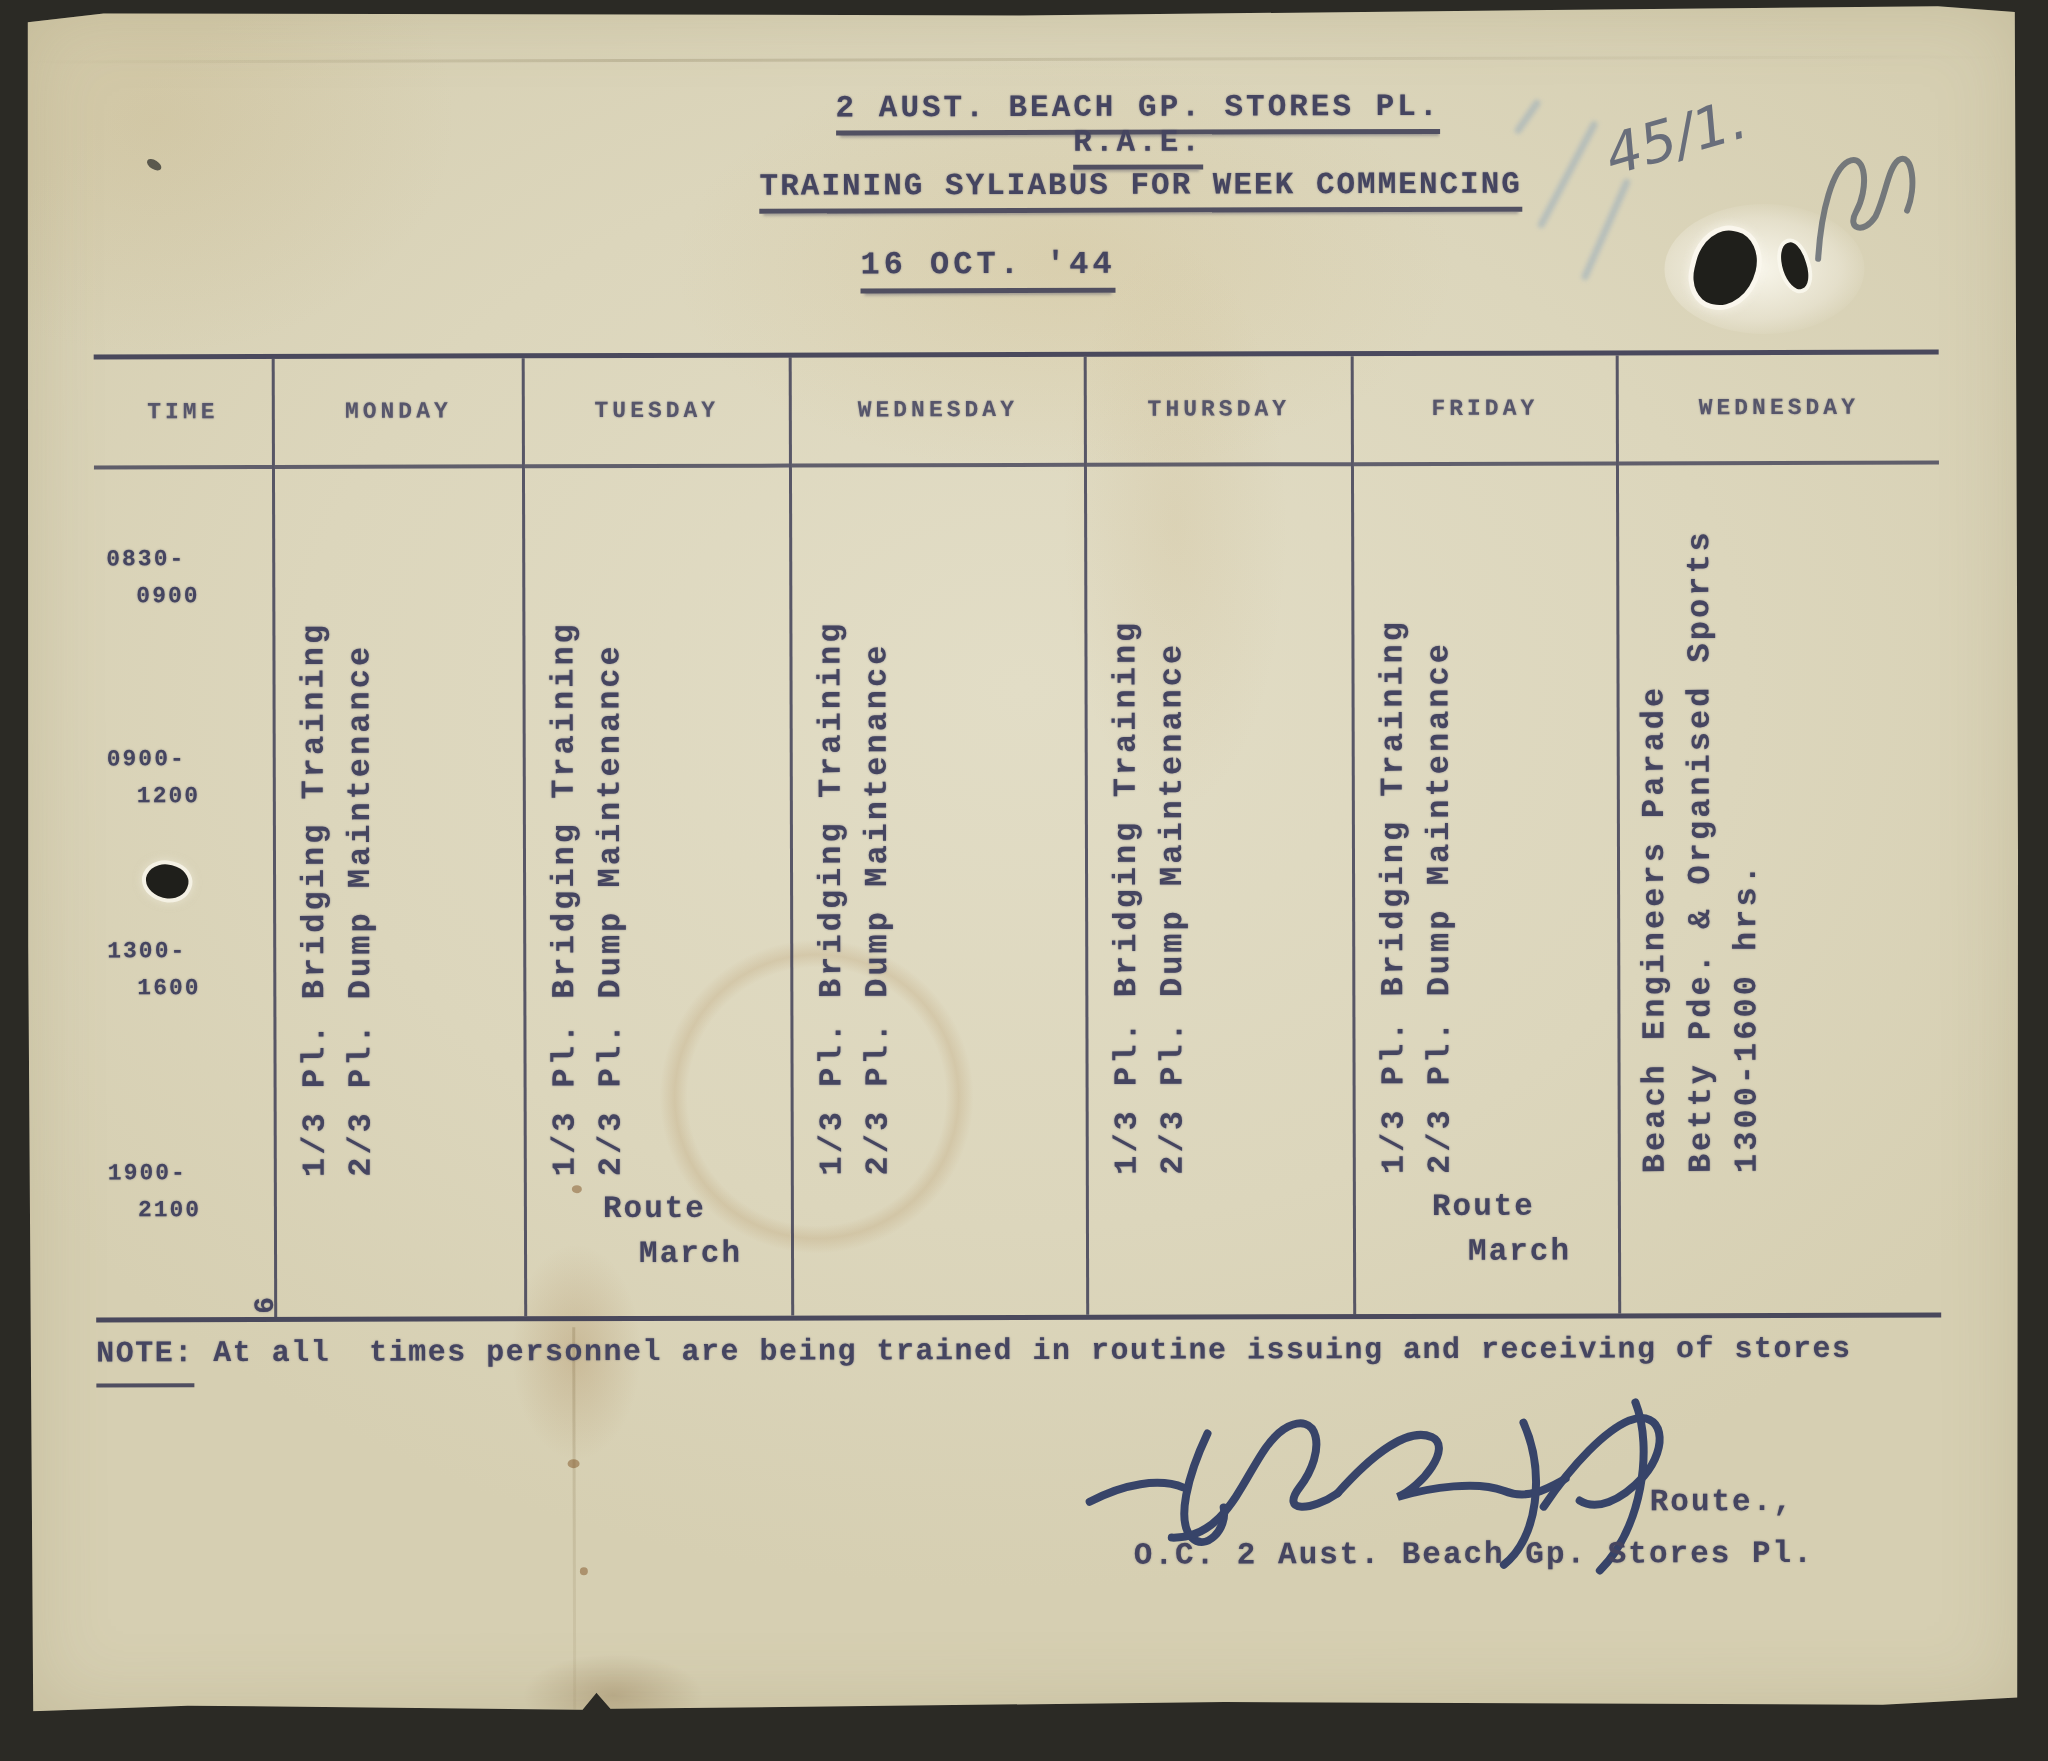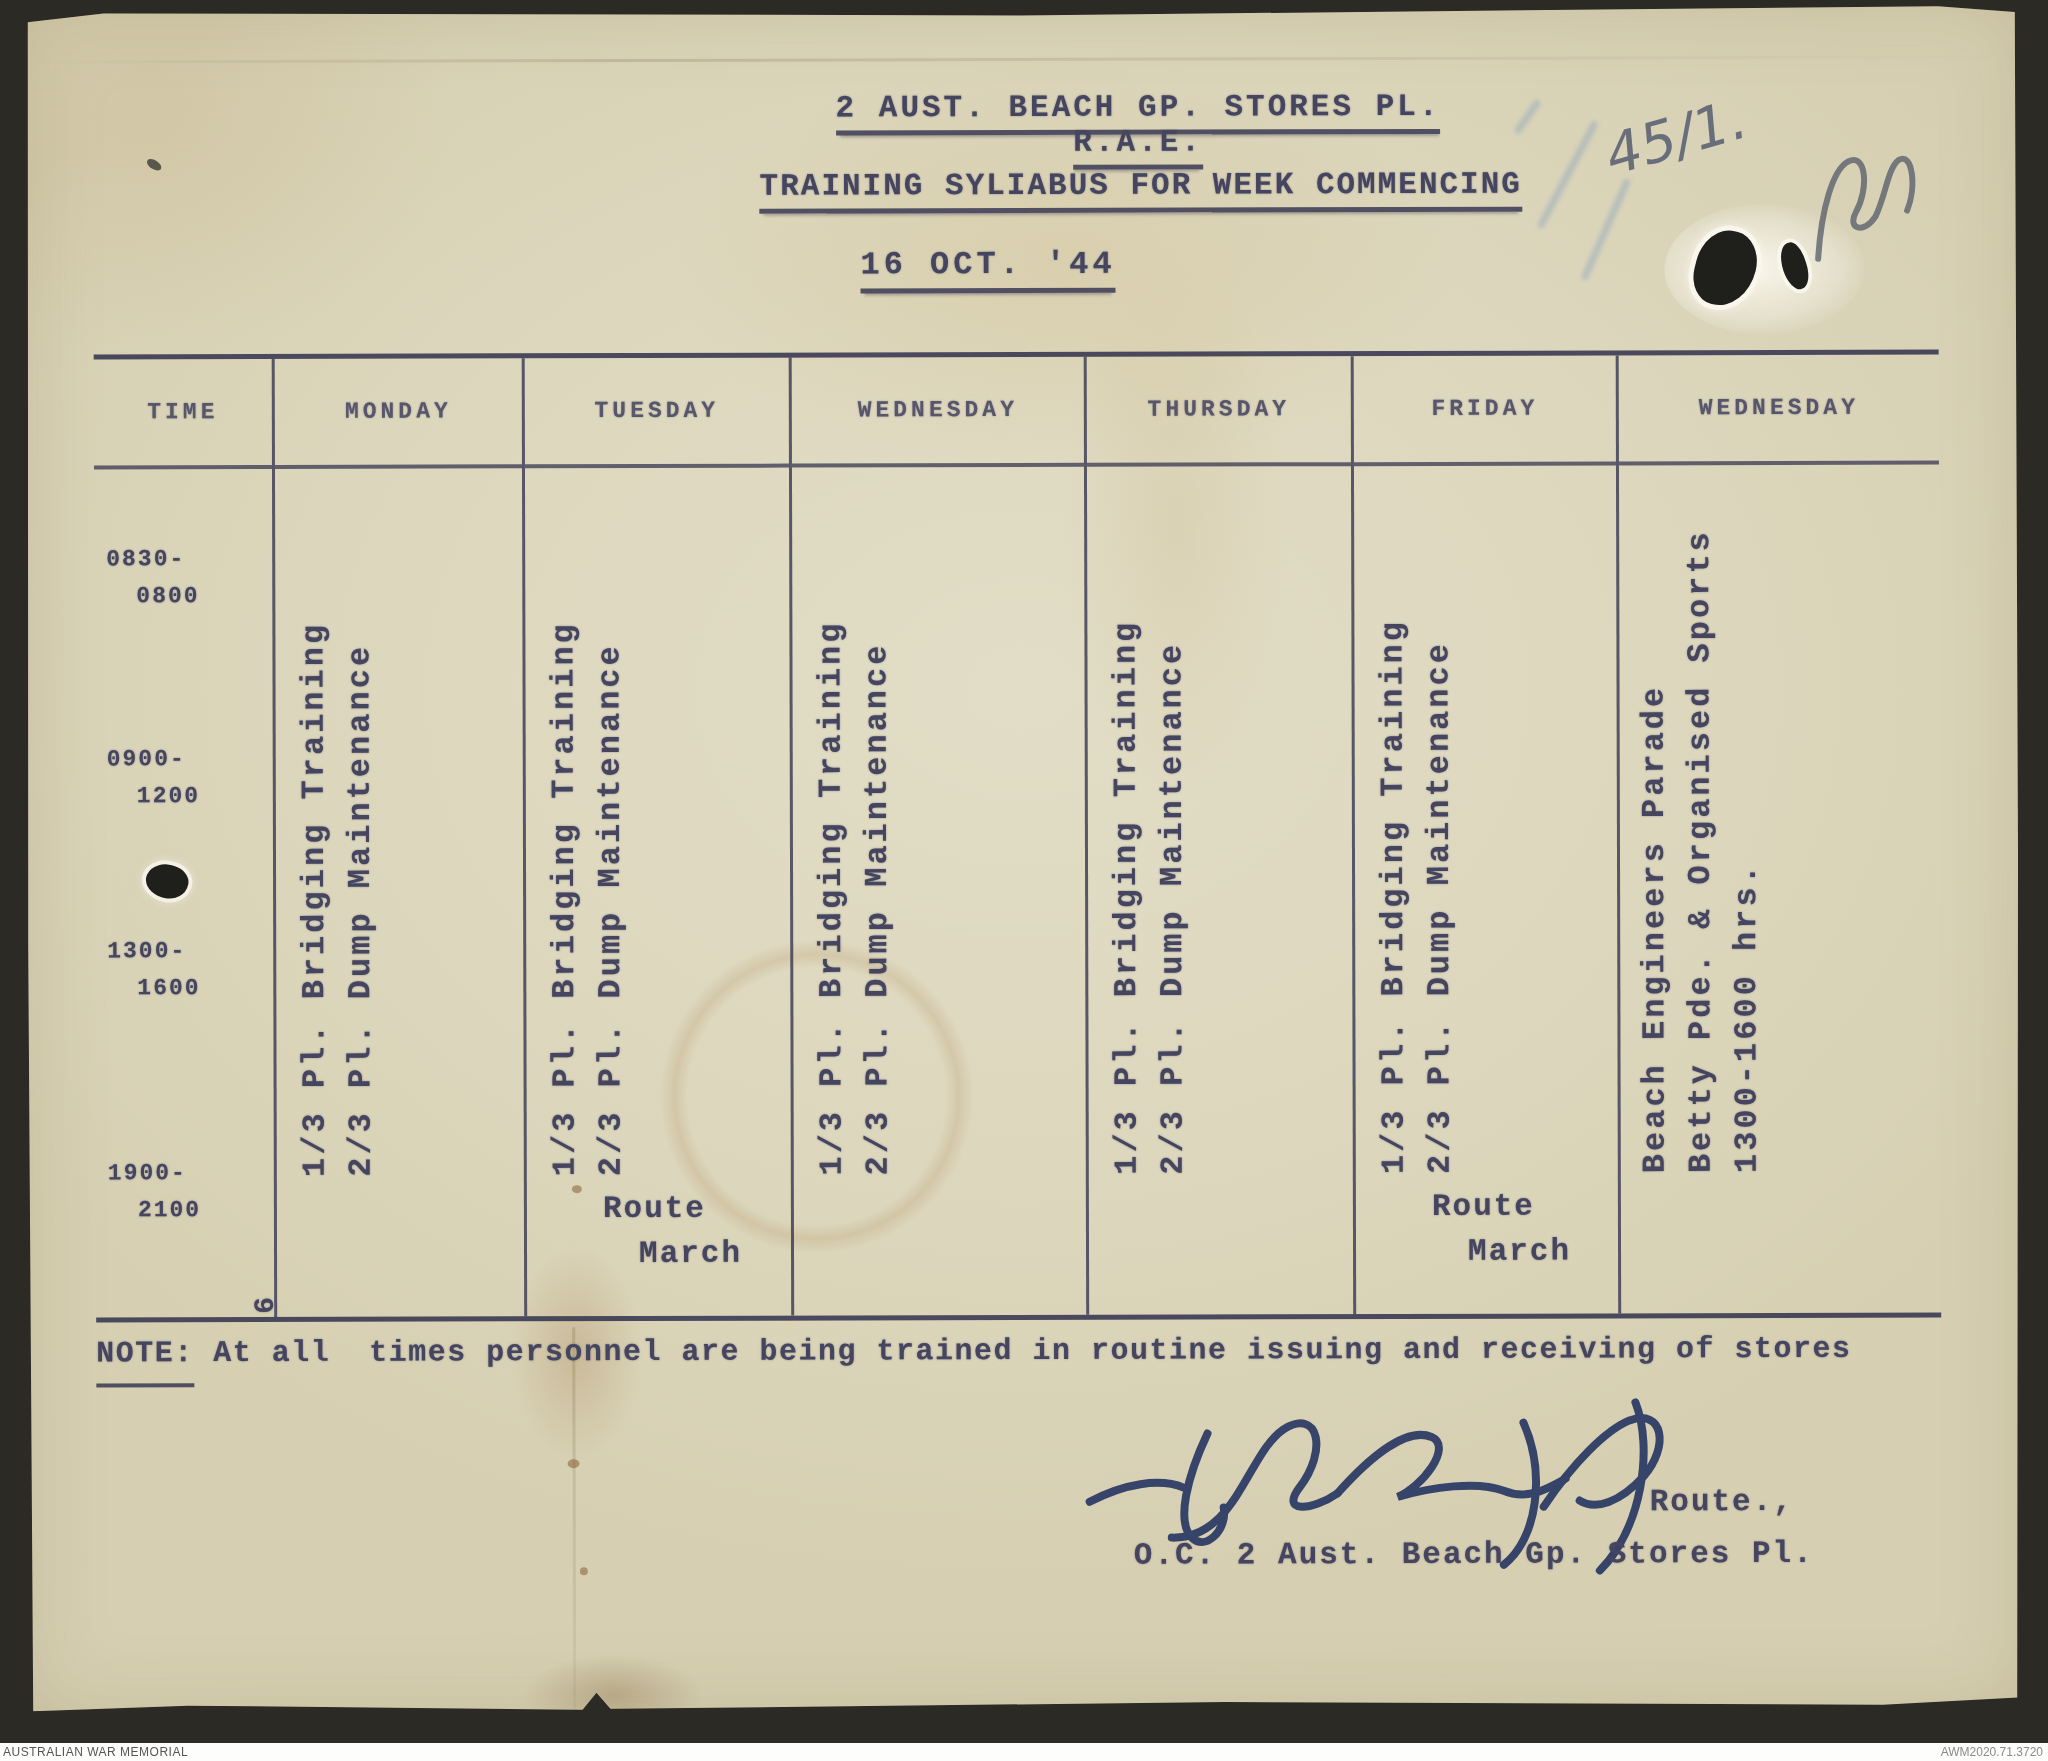--- a/index.html
+++ b/index.html
@@ -122,21 +122,21 @@
     <div class="h3 ink">
       <span class="und">16 OCT. '44</span>
     </div>
 
     <div class="tbl">
 
       <div class="col c0">
         <div class="hd ink">TIME</div>
         <div class="bd">
           <div class="t t0 ink">
-            <span>0830-</span><span class="l2">0800</span>
+            <span>0830-</span><span class="l2">0900</span>
           </div>
           <div class="t t1 ink">
             <span>0900-</span><span class="l2">1200</span>
           </div>
           <div class="t t2 ink">
             <span>1300-</span><span class="l2">1600</span>
           </div>
           <div class="t t3 ink">
             <span>1900-</span><span class="l2">2100</span>
           </div>
@@ -224,17 +224,13 @@
         <path d="M262 104 C 296 66, 332 38, 356 48 C 378 58, 346 98, 322 108 C 356 98, 402 92, 428 102 C 452 112, 472 100, 490 90"></path>
         <path d="M448 34 C 470 84, 462 150, 428 176"></path>
         <path d="M468 118 C 498 74, 530 42, 554 32 C 588 20, 594 58, 568 88 C 544 114, 520 122, 504 112"></path>
         <path d="M560 14 C 578 60, 566 140, 524 182"></path>
       </g>
     </svg>
     <div class="rank ink">Route.,</div>
     <div class="unit ink">O.C. 2 Aust. Beach Gp. Stores Pl.</div>
   </div>
 
-  <div class="awm-footer">
-    <span class="fl">AUSTRALIAN WAR MEMORIAL</span>
-    <span class="fr">AWM2020.71.3720</span>
-  </div>
 </div>
 
 </body></html>

